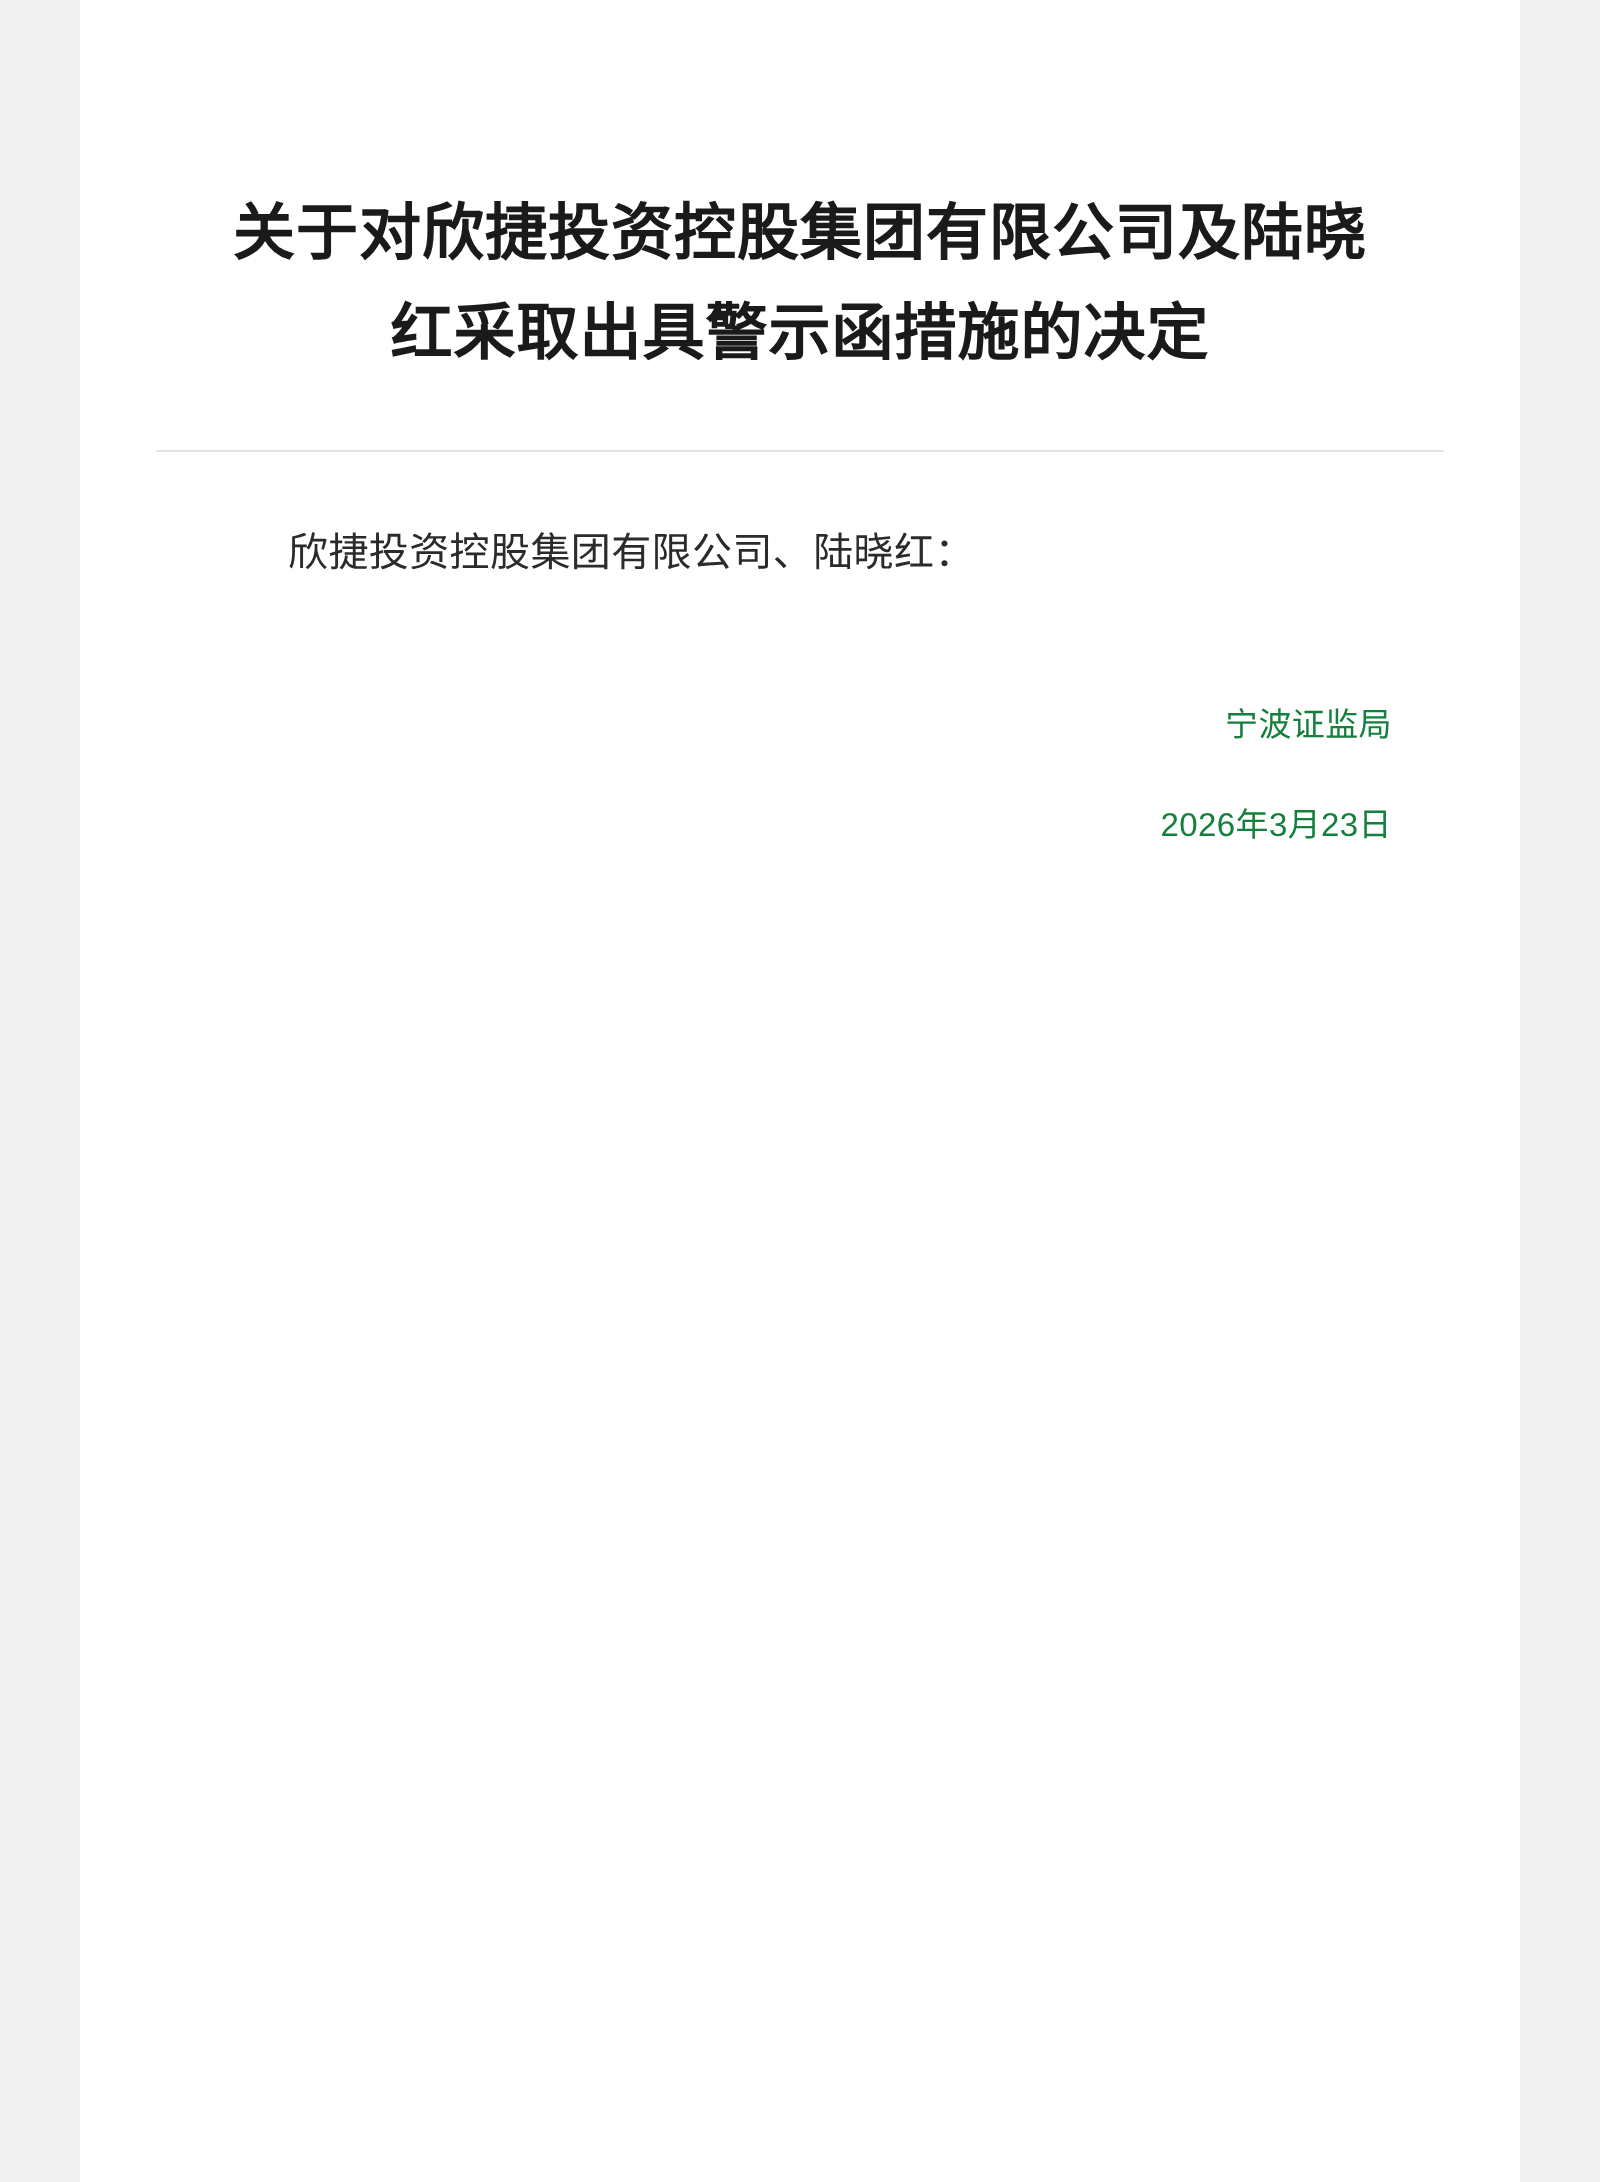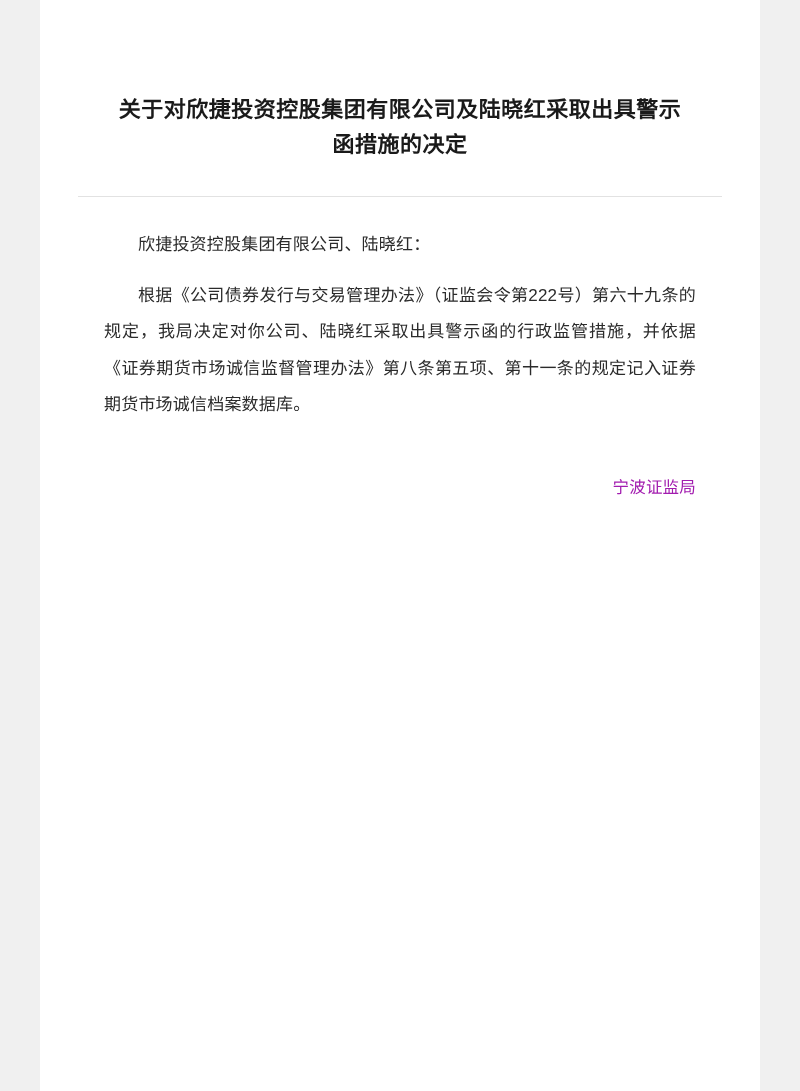--- a/index.html
+++ b/index.html
@@ -16,54 +16,54 @@
   .page {
     position: relative;
     width: 720px;
     margin: 0 auto;
     min-height: 1091px;
     background: #ffffff;
     box-sizing: border-box;
     padding: 60px 64px 40px 64px;
   }
   .doc-title {
-    font-size: 22px;
+    font-size: 31px;
     line-height: 1.6;
     font-weight: bold;
     color: #1a1a1a;
     text-align: center;
     letter-spacing: 0.5px;
     margin: 32px 0 0 0;
     padding: 0 4px 34px 4px;
   }
   .title-divider {
     border: none;
     border-top: 1px solid #e2e2e2;
     margin: 0 -26px 30px -26px;
   }
   .body-text {
-    font-size: 17px;
+    font-size: 20px;
     line-height: 2.14;
     color: #2b2b2b;
     text-align: justify;
     text-justify: inter-ideograph;
     margin: 0 0 14px 0;
     letter-spacing: 0.2px;
   }
   .indent-2 {
     text-indent: 2em;
   }
   .signature-block {
     margin-top: 46px;
     text-align: right;
   }
   .signature-line {
     font-size: 16.5px;
     line-height: 2.2;
-    color: #a21caf;
+    color: #15803d;
     letter-spacing: 0.2px;
   }
   .sig-org {
     margin-bottom: 14px;
   }
   .sig-date {
     margin-bottom: 0;
   }
 </style>
 </head>
@@ -71,20 +71,20 @@
 
 <div class="page">
 
   <h1 class="doc-title">关于对欣捷投资控股集团有限公司及陆晓红采取出具警示函措施的决定</h1>
 
   <hr class="title-divider">
 
   <p class="body-text indent-2">欣捷投资控股集团有限公司、陆晓红：</p>
 
 
-  <p class="body-text indent-2">根据《公司债券发行与交易管理办法》（证监会令第222号）第六十九条的规定，我局决定对你公司、陆晓红采取出具警示函的行政监管措施，并依据《证券期货市场诚信监督管理办法》第八条第五项、第十一条的规定记入证券期货市场诚信档案数据库。</p>
 
 
   <div class="signature-block">
     <div class="signature-line sig-org">宁波证监局</div>
+    <div class="signature-line sig-date">2026年3月23日</div>
   </div>
 
 </div>
 
 </body></html>

